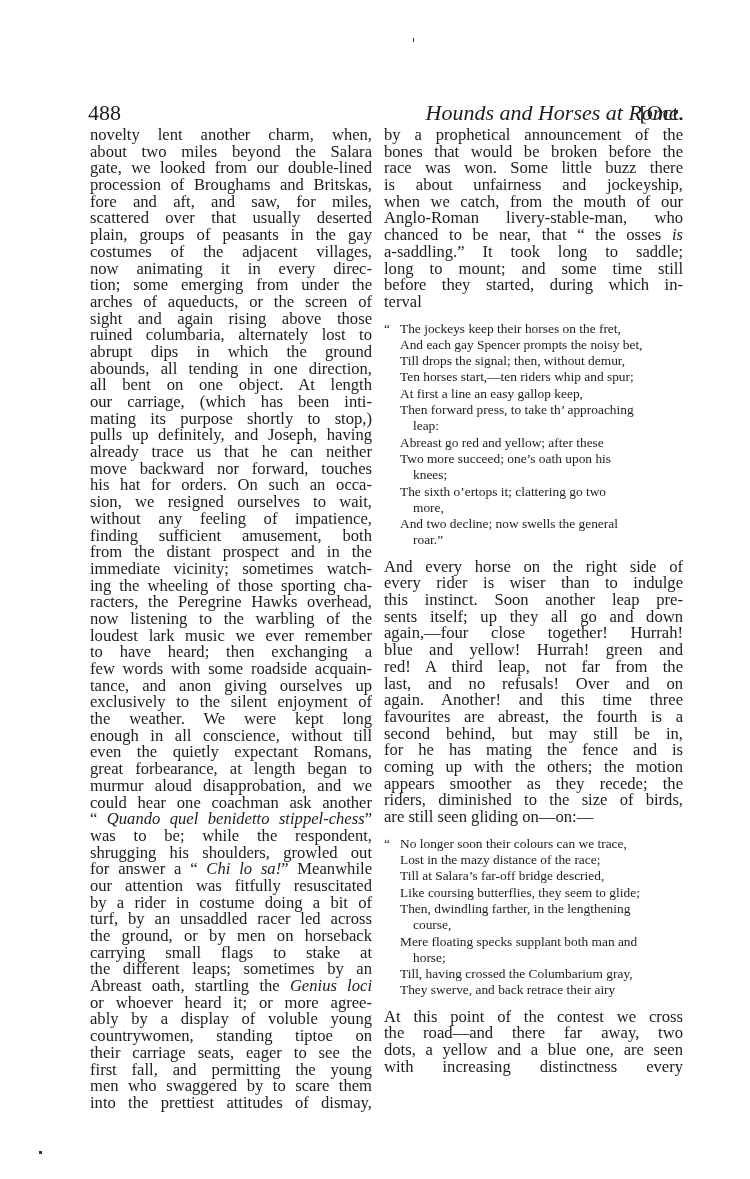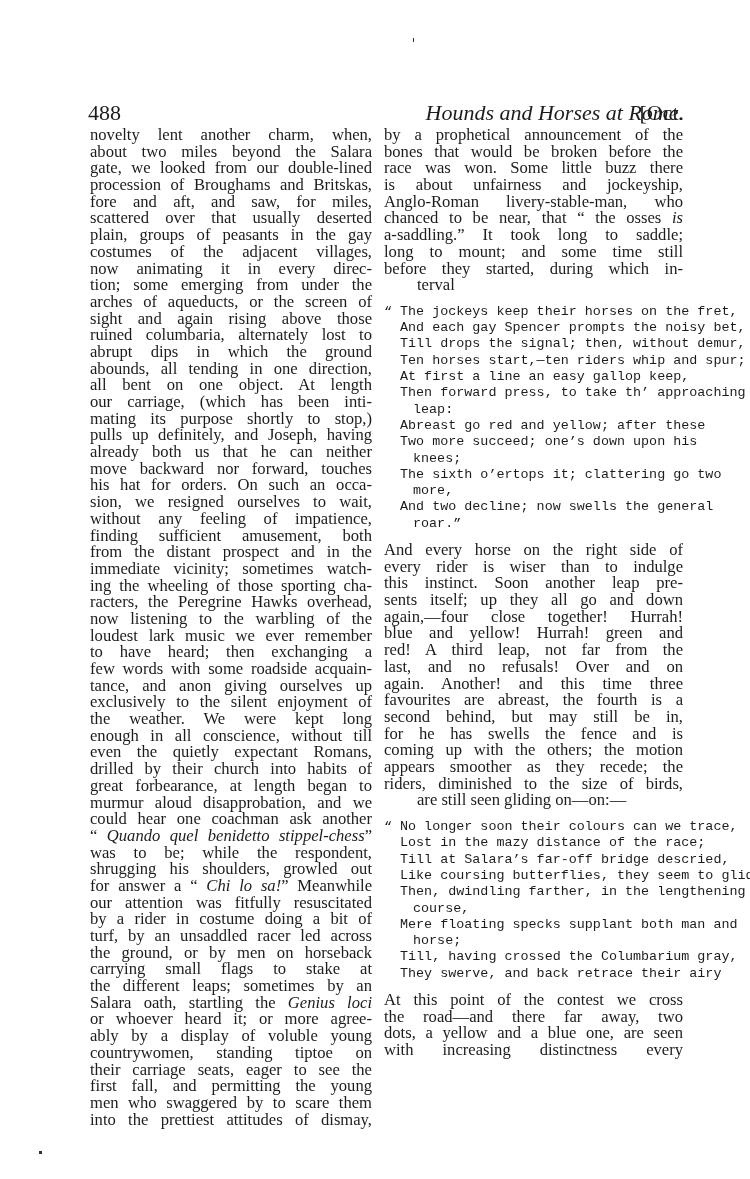--- a/index.html
+++ b/index.html
@@ -8,23 +8,23 @@
   .speck { position: absolute; background: #333; }
   .header { position: absolute; top: 100px; left: 88px; width: 596px; height: 22px;
             font-size: 22px; }
   .header .pageno { position: absolute; left: 0; top: 0; }
   .header .title { position: absolute; left: 0; right: 0; text-align: right; font-style: italic; top: 0; }
   .header .month { position: absolute; right: 0; top: 0; }
   .col { position: absolute; top: 113px; font-size: 16.6px; line-height: 16.7px; }
   .col.left { left: 90px; width: 282px; }
   .col.right { left: 384px; width: 299px; }
   .line { white-space: nowrap; display: block; text-align: justify; text-align-last: justify; height: 16.7px; }
-  .line.last { text-align-last: left; margin-left: 33px; }
+  .line.last { text-align-last: left; }
   .gap { height: 9px; }
-  .verse { font-size: 13.4px; line-height: 16.3px; font-family: Liberation Mono, monospace; }
+  .verse { font-size: 13.4px; line-height: 16.3px; }
   .verse .vline { display: block; white-space: nowrap; padding-left: 16px; height: 16.3px; }
   .verse .vline.cont { padding-left: 29px; }
   .verse .vline.first { padding-left: 0; }
   .verse .vline.first .q { display: inline-block; width: 16px; }
   i { }
 </style>
 </head>
 <body>
 
 <div class="speck" style="left:413px;top:38px;width:1px;height:4px;"></div>
@@ -50,116 +50,116 @@
       <span class="line">tion; some emerging from under the</span>
       <span class="line">arches of aqueducts, or the screen of</span>
       <span class="line">sight and again rising above those</span>
       <span class="line">ruined columbaria, alternately lost to</span>
       <span class="line">abrupt dips in which the ground</span>
       <span class="line">abounds, all tending in one direction,</span>
       <span class="line">all bent on one object. At length</span>
       <span class="line">our carriage, (which has been inti-</span>
       <span class="line">mating its purpose shortly to stop,)</span>
       <span class="line">pulls up definitely, and Joseph, having</span>
-      <span class="line">already both us that he can neither</span>
+      <span class="line">already trace us that he can neither</span>
       <span class="line">move backward nor forward, touches</span>
       <span class="line">his hat for orders. On such an occa-</span>
       <span class="line">sion, we resigned ourselves to wait,</span>
       <span class="line">without any feeling of impatience,</span>
       <span class="line">finding sufficient amusement, both</span>
       <span class="line">from the distant prospect and in the</span>
       <span class="line">immediate vicinity; sometimes watch-</span>
       <span class="line">ing the wheeling of those sporting cha-</span>
       <span class="line">racters, the Peregrine Hawks overhead,</span>
       <span class="line">now listening to the warbling of the</span>
       <span class="line">loudest lark music we ever remember</span>
       <span class="line">to have heard; then exchanging a</span>
       <span class="line">few words with some roadside acquain-</span>
       <span class="line">tance, and anon giving ourselves up</span>
       <span class="line">exclusively to the silent enjoyment of</span>
       <span class="line">the weather. We were kept long</span>
       <span class="line">enough in all conscience, without till</span>
       <span class="line">even the quietly expectant Romans,</span>
-      <span class="line">drilled by their church into habits of</span>
       <span class="line">great forbearance, at length began to</span>
       <span class="line">murmur aloud disapprobation, and we</span>
       <span class="line">could hear one coachman ask another</span>
     </div>
   <span class="line"><span>“ </span><i>Quando quel benidetto stippel-chess</i><span>”</span></span>
   <div id="left-b">
       <span class="line">was to be; while the respondent,</span>
       <span class="line">shrugging his shoulders, growled out</span>
     </div>
   <span class="line"><span>for answer a “ </span><i>Chi lo sa!</i><span>” Meanwhile</span></span>
   <div id="left-c">
       <span class="line">our attention was fitfully resuscitated</span>
       <span class="line">by a rider in costume doing a bit of</span>
       <span class="line">turf, by an unsaddled racer led across</span>
       <span class="line">the ground, or by men on horseback</span>
       <span class="line">carrying small flags to stake at</span>
       <span class="line">the different leaps; sometimes by an</span>
     </div>
-  <span class="line"><span>Salara oath, startling the </span><i>Genius loci</i></span>
+  <span class="line"><span>Abreast oath, startling the </span><i>Genius loci</i></span>
   <div id="left-d">
       <span class="line">or whoever heard it; or more agree-</span>
       <span class="line">ably by a display of voluble young</span>
       <span class="line">countrywomen, standing tiptoe on</span>
       <span class="line">their carriage seats, eager to see the</span>
       <span class="line">first fall, and permitting the young</span>
       <span class="line">men who swaggered by to scare them</span>
       <span class="line">into the prettiest attitudes of dismay,</span>
     </div>
 </div>
 
 <div class="col right" style="top:127px;">
   <div id="right-p1a">
       <span class="line">by a prophetical announcement of the</span>
       <span class="line">bones that would be broken before the</span>
       <span class="line">race was won. Some little buzz there</span>
       <span class="line">is about unfairness and jockeyship,</span>
+      <span class="line">when we catch, from the mouth of our</span>
       <span class="line">Anglo-Roman livery-stable-man, who</span>
     </div>
   <span class="line"><span>chanced to be near, that “ the osses </span><i>is</i></span>
   <div id="right-p1b">
       <span class="line">a-saddling.” It took long to saddle;</span>
       <span class="line">long to mount; and some time still</span>
       <span class="line">before they started, during which in-</span>
       <span class="line last">terval</span>
     </div>
   <div class="gap" style="height:10px;"></div>
   <div class="verse" id="verse1" style="padding-left:0;">
       <span class="vline first"><span class="q">“</span><span>The jockeys keep their horses on the fret,</span></span>
       <span class="vline">And each gay Spencer prompts the noisy bet,</span>
       <span class="vline">Till drops the signal; then, without demur,</span>
       <span class="vline">Ten horses start,—ten riders whip and spur;</span>
       <span class="vline">At first a line an easy gallop keep,</span>
       <span class="vline">Then forward press, to take th’ approaching</span>
       <span class="vline cont">leap:</span>
       <span class="vline">Abreast go red and yellow; after these</span>
-      <span class="vline">Two more succeed; one’s down upon his</span>
+      <span class="vline">Two more succeed; one’s oath upon his</span>
       <span class="vline cont">knees;</span>
       <span class="vline">The sixth o’ertops it; clattering go two</span>
       <span class="vline cont">more,</span>
       <span class="vline">And two decline; now swells the general</span>
       <span class="vline cont">roar.”</span>
     </div>
   <div class="gap" style="height:10px;"></div>
   <div id="right-p2">
       <span class="line">And every horse on the right side of</span>
       <span class="line">every rider is wiser than to indulge</span>
       <span class="line">this instinct. Soon another leap pre-</span>
       <span class="line">sents itself; up they all go and down</span>
       <span class="line">again,—four close together! Hurrah!</span>
       <span class="line">blue and yellow! Hurrah! green and</span>
       <span class="line">red! A third leap, not far from the</span>
       <span class="line">last, and no refusals! Over and on</span>
       <span class="line">again. Another! and this time three</span>
       <span class="line">favourites are abreast, the fourth is a</span>
       <span class="line">second behind, but may still be in,</span>
-      <span class="line">for he has swells the fence and is</span>
+      <span class="line">for he has mating the fence and is</span>
       <span class="line">coming up with the others; the motion</span>
       <span class="line">appears smoother as they recede; the</span>
       <span class="line">riders, diminished to the size of birds,</span>
       <span class="line last">are still seen gliding on—on:—</span>
     </div>
   <div class="gap" style="height:10px;"></div>
   <div class="verse" id="verse2">
       <span class="vline first"><span class="q">“</span><span>No longer soon their colours can we trace,</span></span>
       <span class="vline">Lost in the mazy distance of the race;</span>
       <span class="vline">Till at Salara’s far-off bridge descried,</span>

